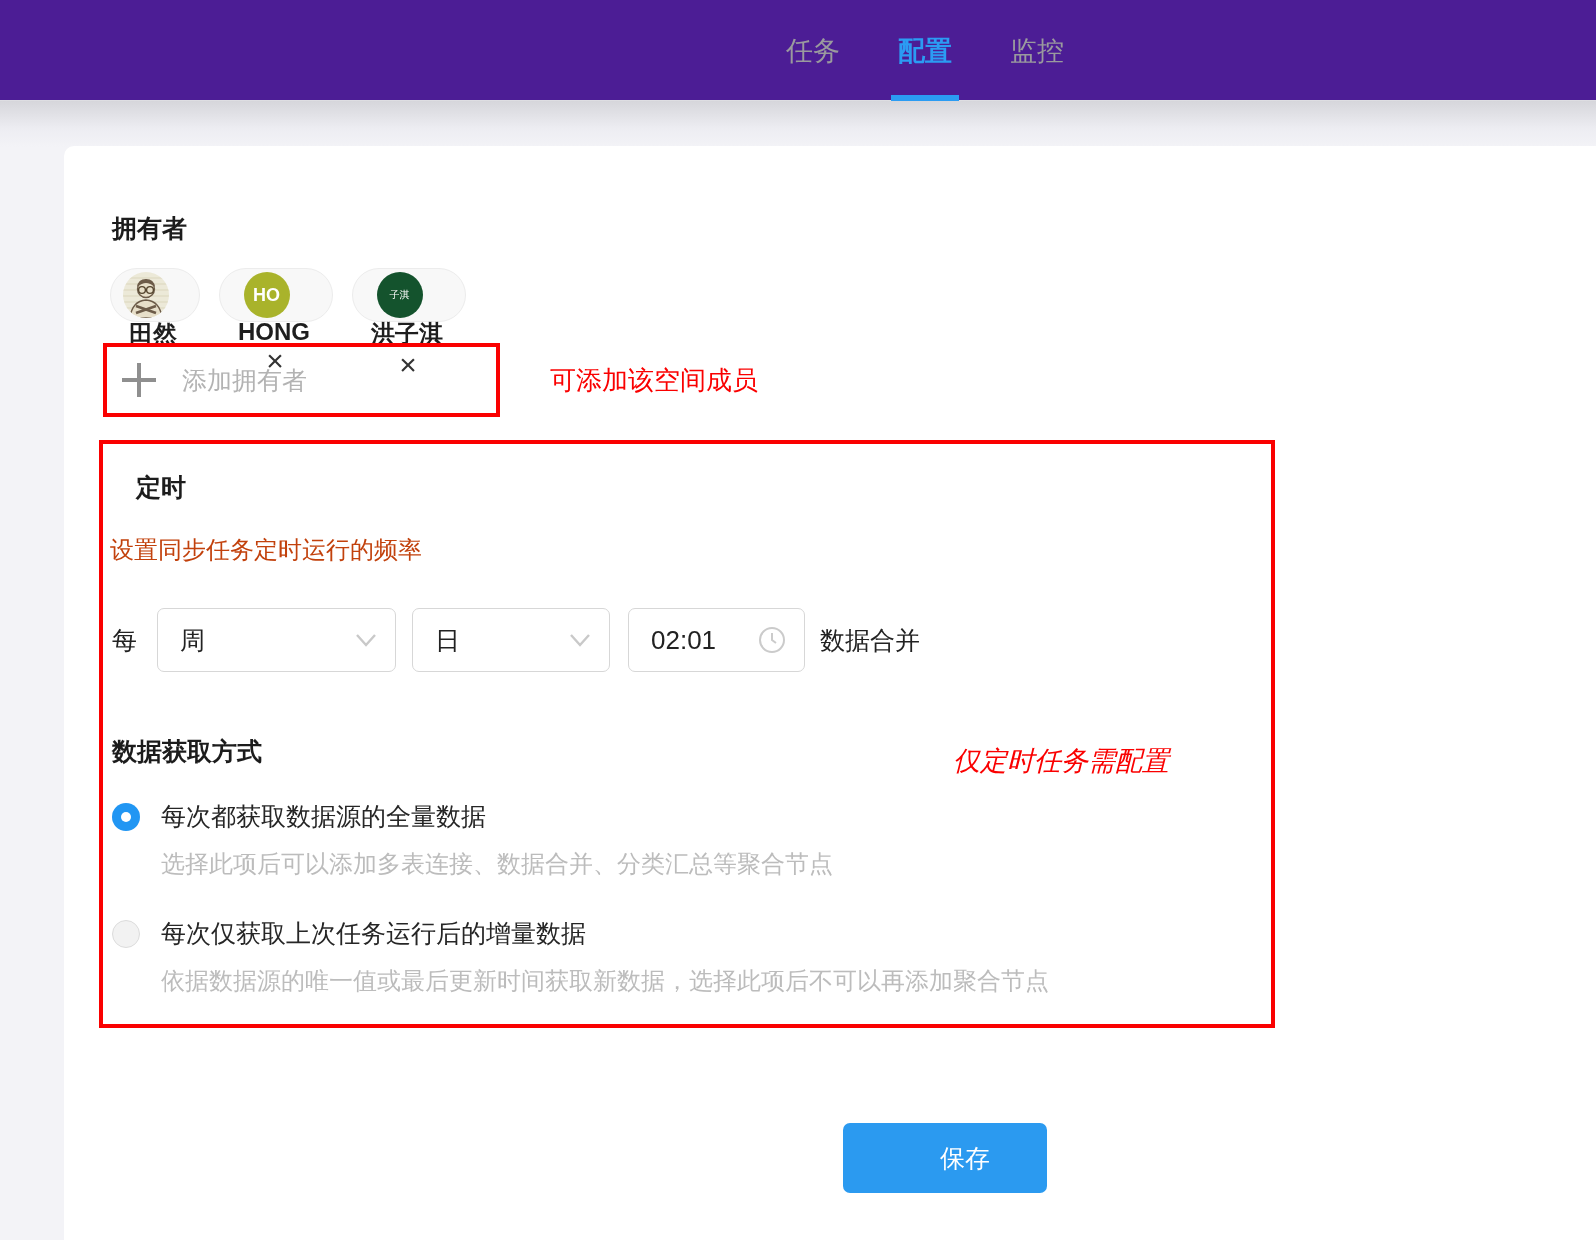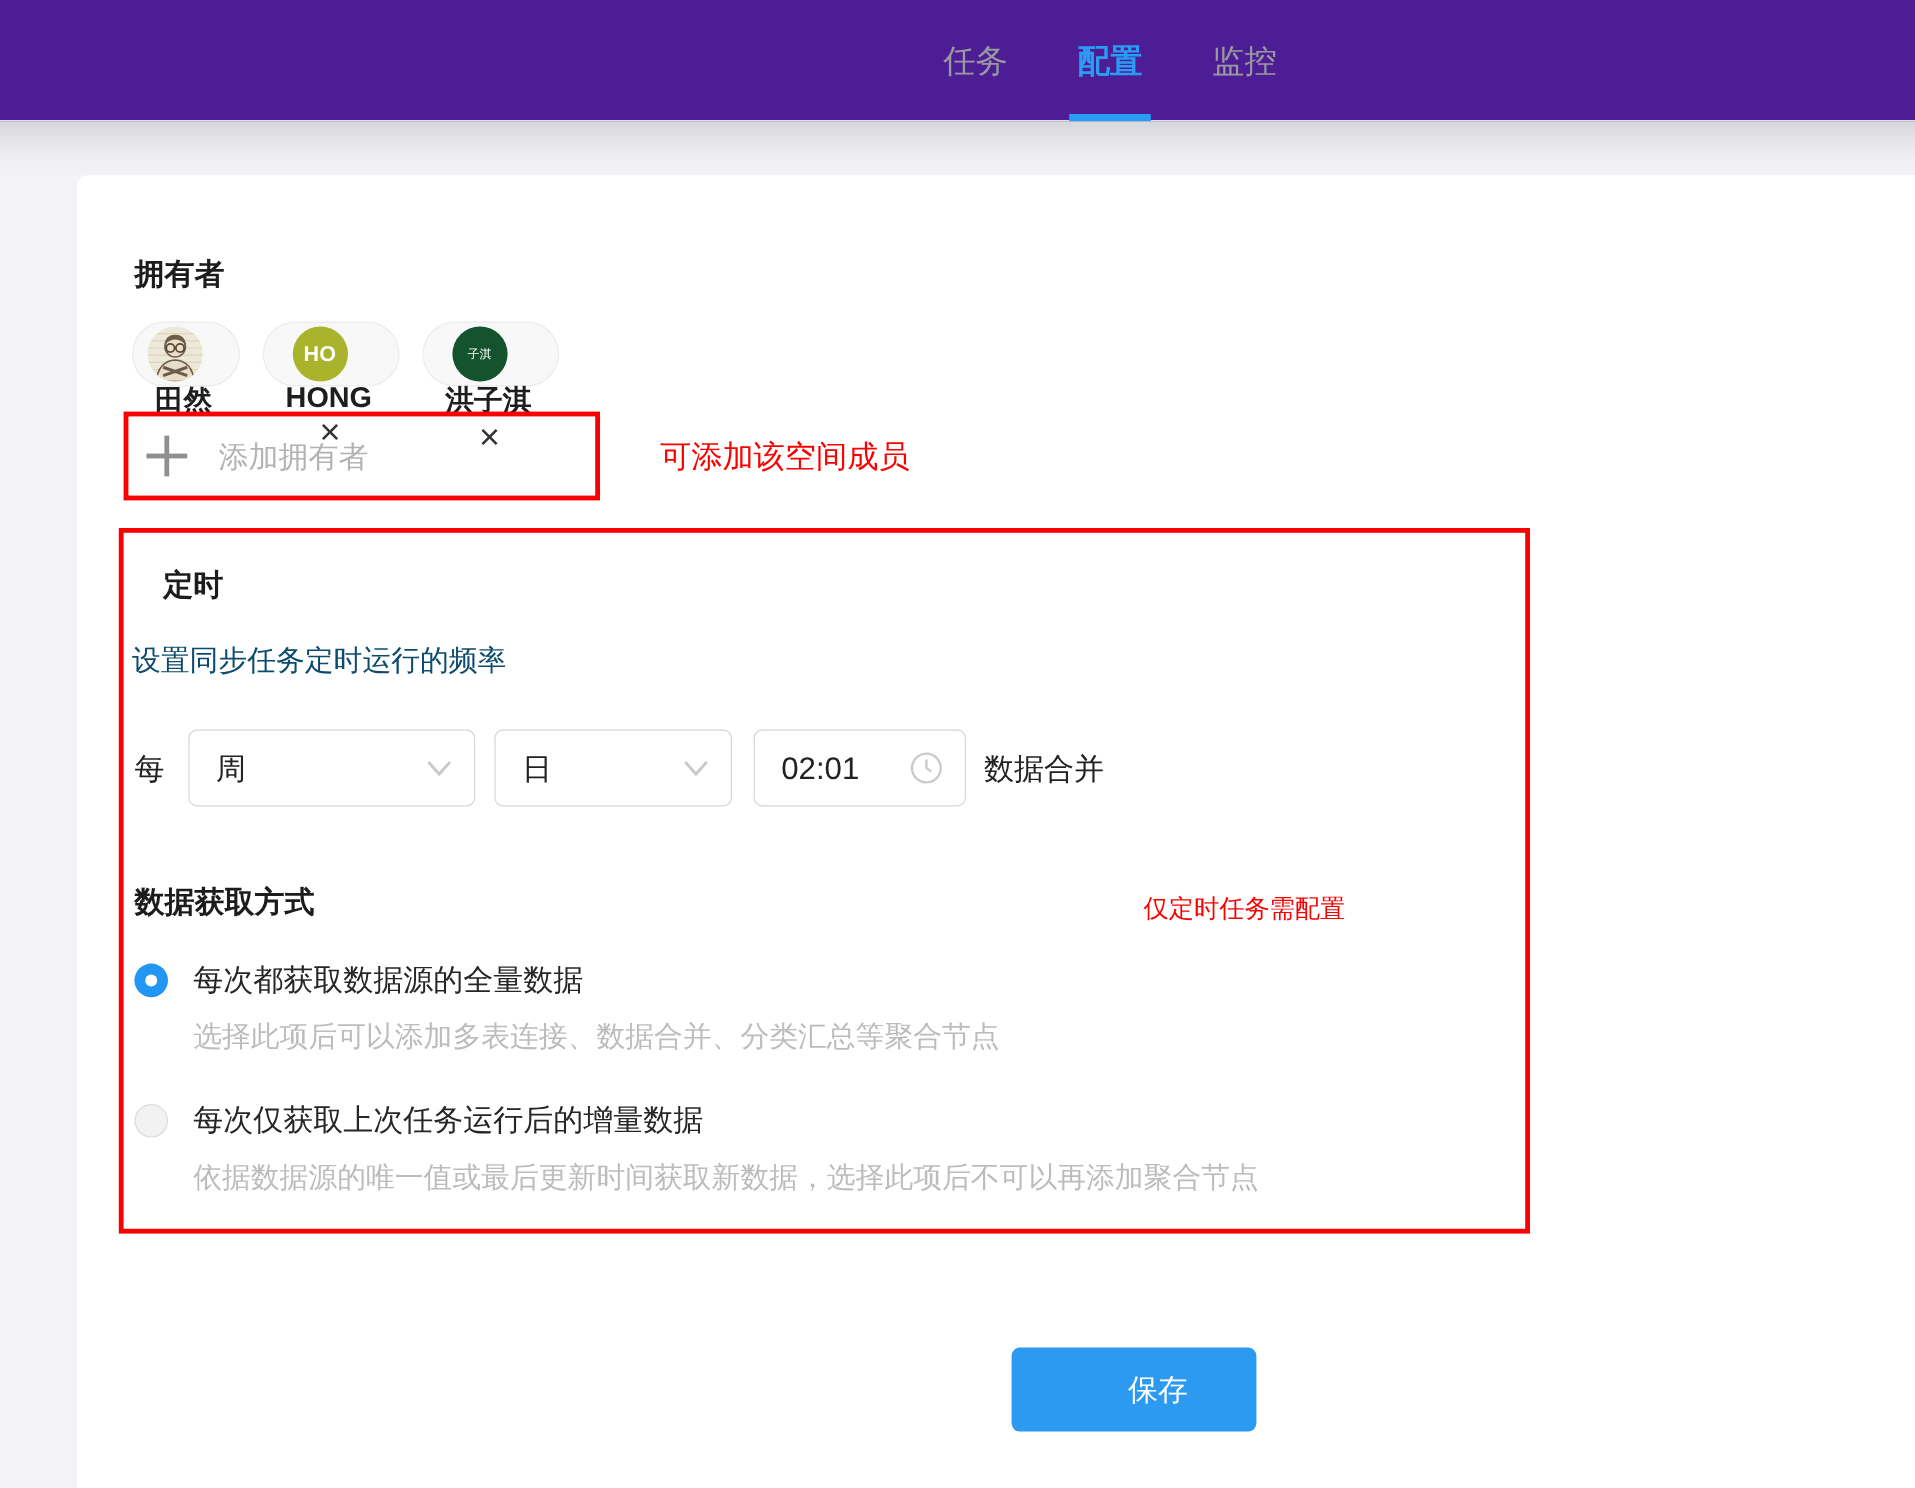--- a/index.html
+++ b/index.html
@@ -42,34 +42,34 @@
 
   .add-owner { position:absolute; left:0; top:0; width:100%; height:100%; display:flex; align-items:center; padding-left:15px; cursor:text; }
   .plus-icon { position:relative; width:34px; height:34px; flex:0 0 auto; }
   .plus-icon::before { content:""; position:absolute; left:0; top:15px; width:34px; height:4px; background:#8f8f8f; }
   .plus-icon::after { content:""; position:absolute; left:15px; top:0; width:4px; height:34px; background:#8f8f8f; }
   .add-placeholder { margin-left:26px; font-size:25px; color:#b3b3b3; }
 
   .ann-box2 { left:99px; top:440px; width:1176px; height:588px; }
   .in2 { position:absolute; }
   .sched-title { left:9px; top:27px;margin-left:24px; }
-  .sched-desc { left:7px; top:90px; font-size:24px; color:#0c4a6e; }
+  .sched-desc { left:7px; top:90px; font-size:24px; color:#c2410c; }
 
   .sched-row { left:9px; top:163px; height:66px; display:flex; align-items:center; }
   .plain-25 { font-size:25px; color:#222; }
   .selbox { height:64px; border:1px solid #d7d7d7; border-radius:7px; display:flex; align-items:center; justify-content:space-between; padding:0 18px 0 22px; background:#fff; cursor:pointer; }
   .selbox .val { font-size:25px; color:#222; }
   .sel-freq { width:239px; margin-left:20px; }
   .sel-day { width:198px; margin-left:16px; }
   .timebox { width:177px; margin-left:18px; }
   .timebox .val { font-size:26px; }
   .suffix { margin-left:15px; }
 
   .dm-title { left:9px; top:291px; }
-  .ann2 { left:850px; top:299px; font-size:21px; }
+  .ann2 { left:850px; top:299px; font-size:27px;font-style:italic; }
 
   .option { left:9px; display:flex; flex-direction:column; }
   .option1 { top:356px; }
   .option2 { top:473px; }
   .opt-head { display:flex; align-items:center; cursor:pointer; }
   .radio { width:28px; height:28px; border-radius:50%; flex:0 0 auto; position:relative; }
   .radio.on { background:#2196f3; }
   .radio.on::after { content:""; position:absolute; left:9px; top:9px; width:10px; height:10px; border-radius:50%; background:#fff; }
   .radio.off { background:#f2f2f2; border:1px solid #dcdcdc; }
   .opt-label { margin-left:21px; font-size:25px; color:#262626; }

